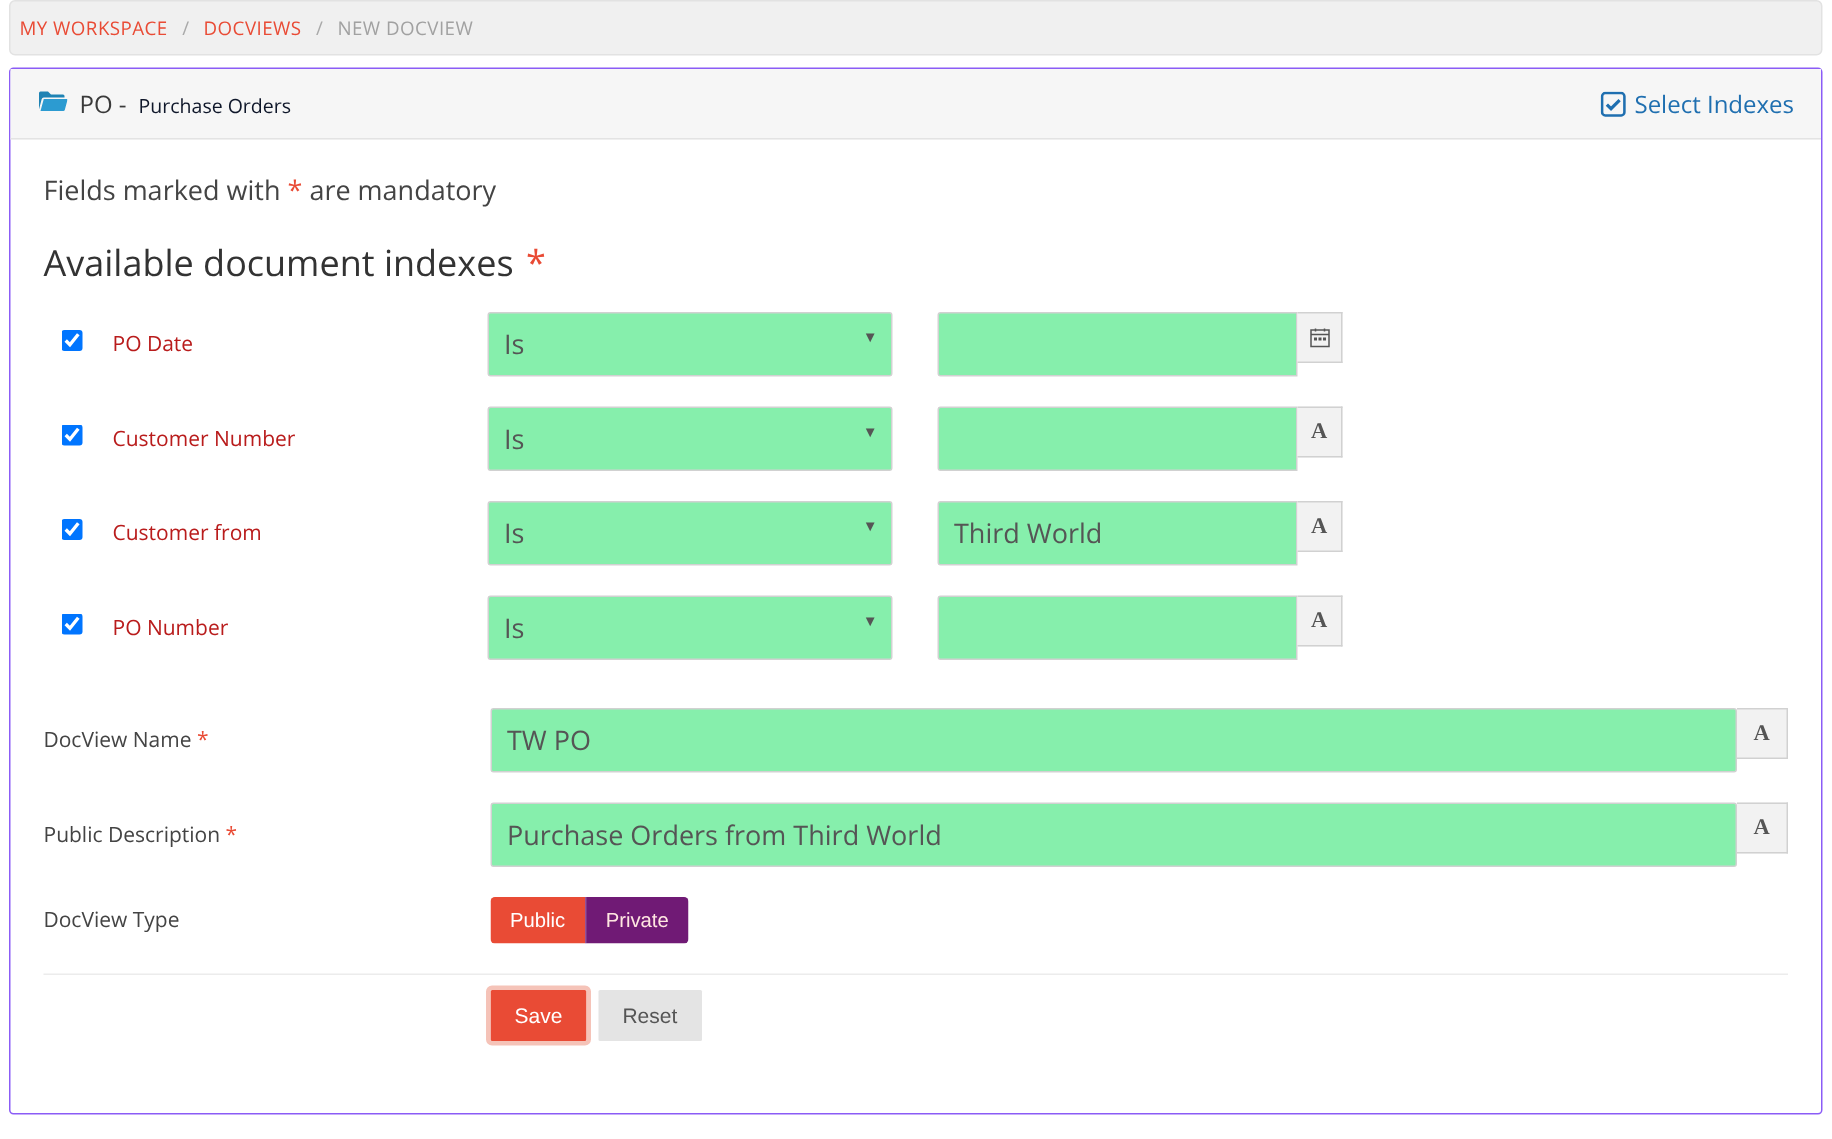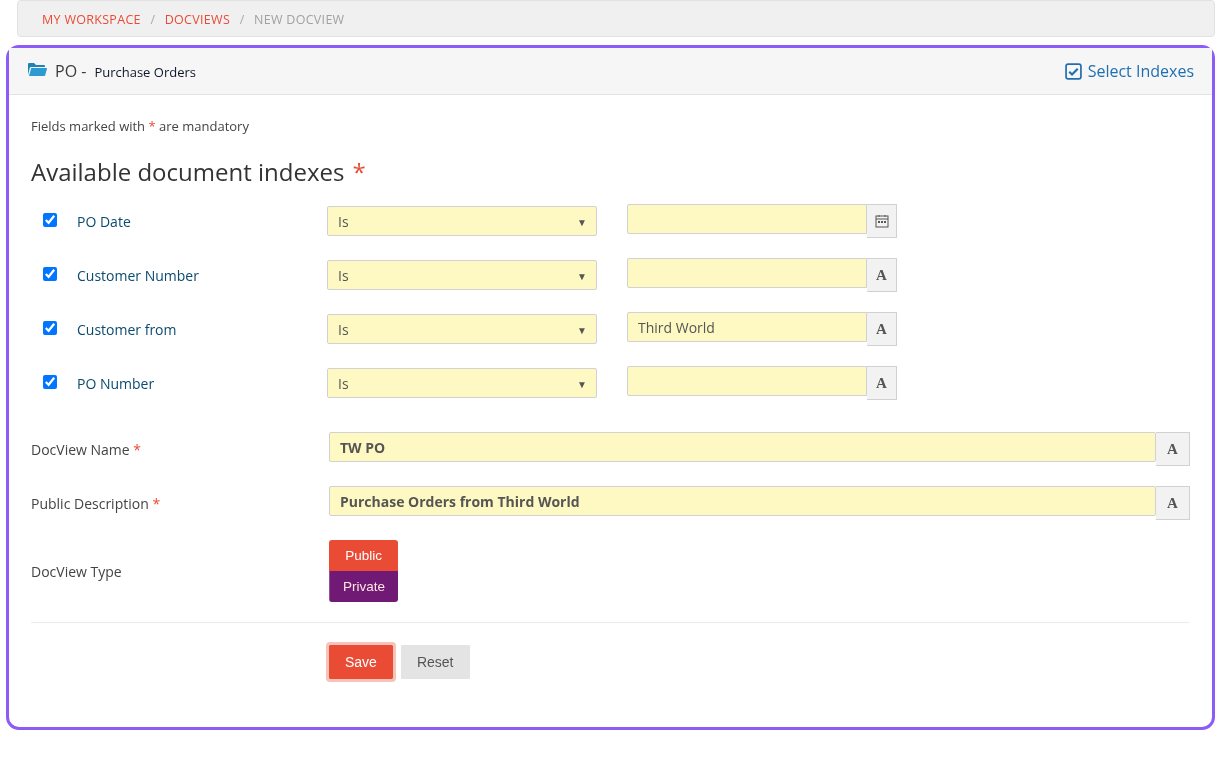--- a/index.html
+++ b/index.html
@@ -8,96 +8,96 @@
       font-size: 14px;
       color: #303030;
       background: #ffffff;
       padding: 0;
     }
     .page-wrap { width: 1221px; margin: 0 auto; padding: 0 6px; }
     .breadcrumb-bar {
       background: #f0f0f0;
       border: 1px solid #e2e2e2;
       border-radius: 4px;
-      padding: 8px 24px;
-      margin: 0 0 8px 11px;
+      padding: 8px 6px;
+      margin: 0 0 8px 0;
     }
     .breadcrumb-bar a, .breadcrumb-bar span.bc {
       font-size: 12.5px;
       letter-spacing: 0.3px;
       text-transform: uppercase;
       text-decoration: none;
     }
     .bc-link { color: #e94b35; }
     .bc-sep { color: #a9a9a9; margin: 0 6px; font-size: 12.5px;}
     .bc-current { color: #a1a1a1; }
     .panel {
-      border: 3px solid #8b5cf6;
-      border-radius: 13px;
+      border: 1px solid #8b5cf6;
+      border-radius: 3px;
       background: #ffffff;
       margin-bottom: 12px;
     }
     .panel-header {
       background: #f6f6f6;
       border-bottom: 1px solid #e3e3e3;
       padding: 12px 18px;
       display: flex;
       align-items: center;
       justify-content: space-between;
     }
     .folder-title { display: flex; align-items: baseline; gap: 8px;}
     .folder-icon { color: #1f83b4; }
     .po-code { color: #3a3a3a; font-size: 16px; }
     .po-sub { color: #0f172a; font-size: 13px; }
     .select-indexes { color: #1f6fb0; font-size: 16px; display: flex; align-items:center; gap:6px; cursor:pointer;}
     .select-indexes svg { width:17px; height:17px; }
     .panel-body { padding: 22px 22px 28px 22px; }
-    .mandatory-note { color: #444; font-size:13px; margin-bottom: 20px;}
+    .mandatory-note { color: #444; font-size:18px; margin-bottom: 20px;}
     .req { color: #e94b35; }
     h2.section { font-weight: 400; font-size: 24px; color:#333; margin-bottom: 16px;}
     h2.section .req { margin-left:2px;}
     .idx-row { display:flex; align-items:center; margin-bottom: 20px; }
     .idx-check { width: 46px; padding-left:12px;}
     .idx-check input { width:14px; height:14px; }
-    .idx-label { width: 250px; color:#0c4a6e; font-size:14px; }
+    .idx-label { width: 250px; color:#b91c1c; font-size:14px; }
     .idx-op { width: 270px; margin-right: 30px;}
     .idx-val { width: 270px; display:flex;}
     select.form, input.form {
       width:100%;
-      height:30px;
+      height:43px;
       border:1px solid #d1d1d1;
       border-radius:2px;
-      background:#fef9c3;
+      background:#86efac;
       padding: 0 10px;
-      font-size:14px;
+      font-size:18px;
       color:#555;
       font-family:inherit;
     }
     select.form { appearance:none; -webkit-appearance:none; background-image: none; }
     .select-wrap { position:relative; width:100%;}
     .select-caret { position:absolute; right:10px; top:9px; font-size:10px; color:#555; pointer-events:none;}
     .input-addon {
       width:34px; height:34px;
       border:1px solid #d1d1d1; border-left:none;
       background:#f2f2f2;
       display:flex; align-items:center; justify-content:center;
       color:#555; font-family: Georgia, "Times New Roman", serif; font-weight:bold; font-size:15px;
     }
     .input-wrap { display:flex; width:100%;}
     .input-wrap input.form { border-top-right-radius:0; border-bottom-right-radius:0;}
     .details { margin-top:32px;}
     .det-row { display:flex; align-items:center; margin-bottom: 20px;}
     .det-label { width: 298px; color:#444; font-size:14px; padding-left:0;}
     .det-field { flex: 1; max-width: 870px; display:flex;}
-    .det-field input.form { flex:1;font-weight:bold;}
-    .btn-group { display:inline-flex; border-radius:3px; overflow:hidden;flex-direction:column;}
+    .det-field input.form { flex:1;}
+    .btn-group { display:inline-flex; border-radius:3px; overflow:hidden;}
     .btn-toggle { padding: 8px 13px; font-size:13.5px; color:#fff; background:#e94b35; border:none; cursor:pointer; }
     .btn-toggle + .btn-toggle { border-left: 1px solid rgba(255,255,255,0.25);}
     .btn-toggle.inactive { background:#701a75; color:#ffe6e1;}
-    .actions-row { border-top:1px solid #ececec; margin-top:6px; padding-top:22px;}
+    .actions-row { border-top:1px solid #ececec; margin-top:6px; padding-top:10px;}
     .btn-save {
       background:#e94b35; color:#fff; border:none; padding:9px 16px; font-size:14px; cursor:pointer;
       outline: 3px solid #f5c3b8; outline-offset:0; border-radius:1px;
     }
     .btn-reset {
       background:#e4e4e4; color:#555; border:none; padding:9px 16px; font-size:14px; cursor:pointer; margin-left:8px; border-radius:1px;
     }
   </style>
 </head>
 <body>

